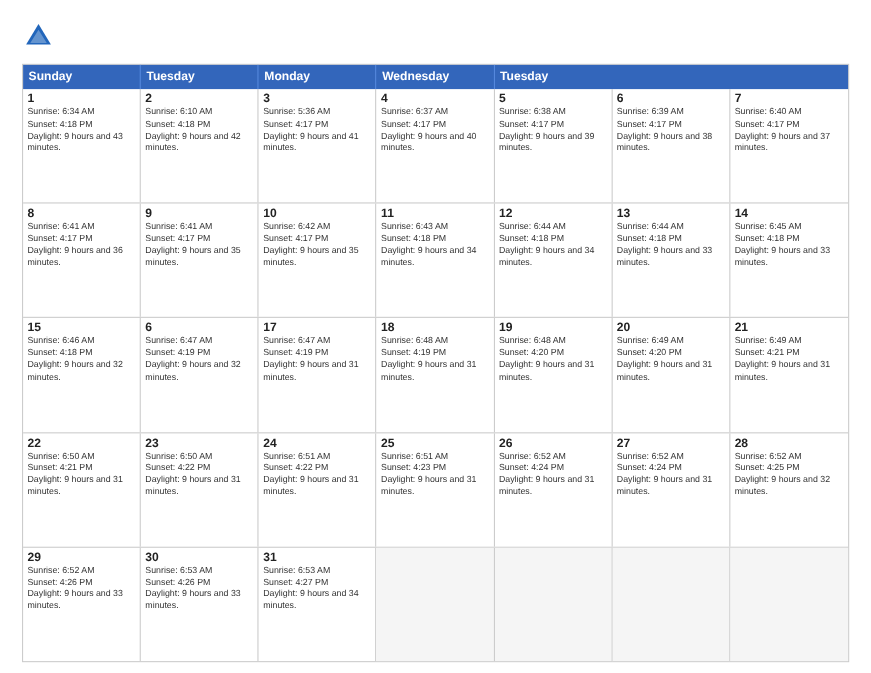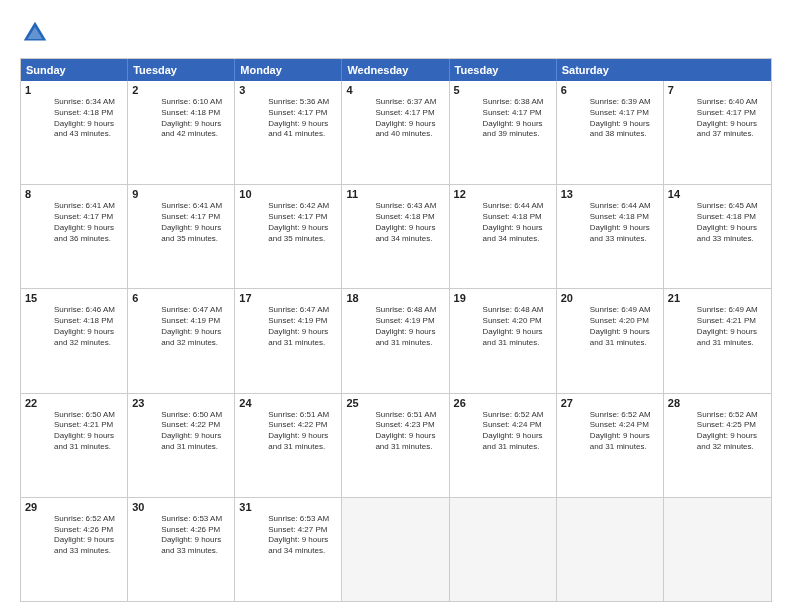--- a/index.html
+++ b/index.html
@@ -100,21 +100,20 @@
       font-size: 11px;
       font-weight: bold;
       color: #222;
       display: block;
       margin-bottom: 1px;
     }
     .cell-info {
       font-size: 8px;
       color: #333;
       line-height: 1.35;
-      margin-left: 29px;
     }
   </style>
 </head>
 <body>
 
 <div class="page">
   <div class="header">
     <div class="logo">
       <svg class="logo-icon" viewBox="0 0 40 40">
         <polygon points="20,5 35,30 5,30" fill="#2266bb"></polygon>
@@ -131,21 +130,20 @@
     </div>
   </div>
 
   <div class="calendar">
     <div class="cal-header">
     <div class="cal-header-cell">Sunday</div>
         <div class="cal-header-cell">Tuesday</div>
         <div class="cal-header-cell">Monday</div>
         <div class="cal-header-cell">Wednesday</div>
         <div class="cal-header-cell">Tuesday</div>
-        <div class="cal-header-cell">Saturday</div>
       </div>
     <div class="cal-body">
     <div class="cal-row">
           <div class="cal-cell">
           <span class="day-num">1</span>
           <div class="cell-info">
             <span>Sunrise: 6:34 AM</span><br>
             <span>Sunset: 4:18 PM</span><br>
             <span>Daylight: 9 hours and 43 minutes.</span>
           </div>

